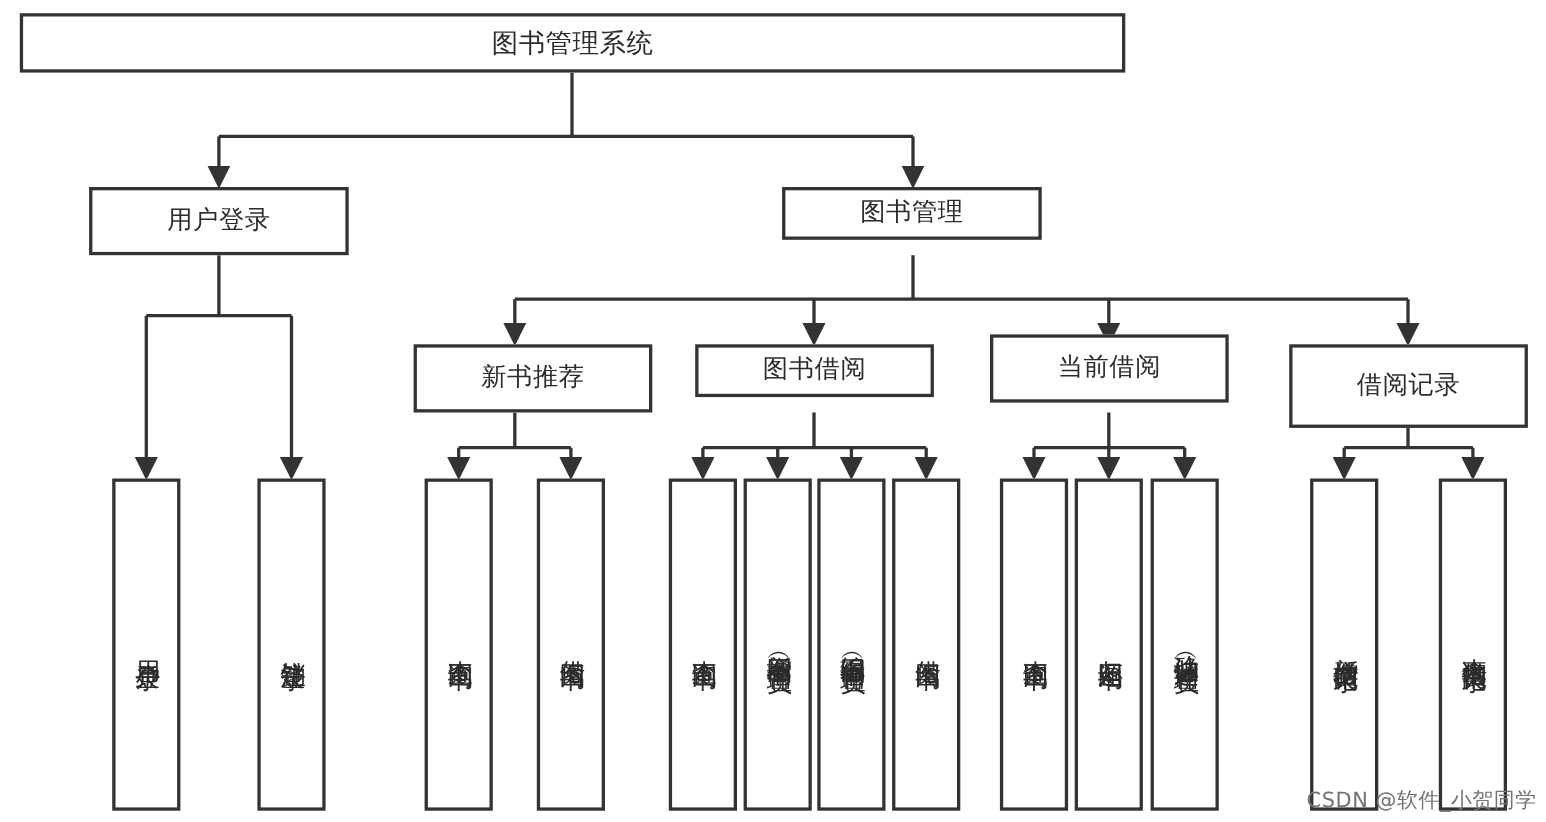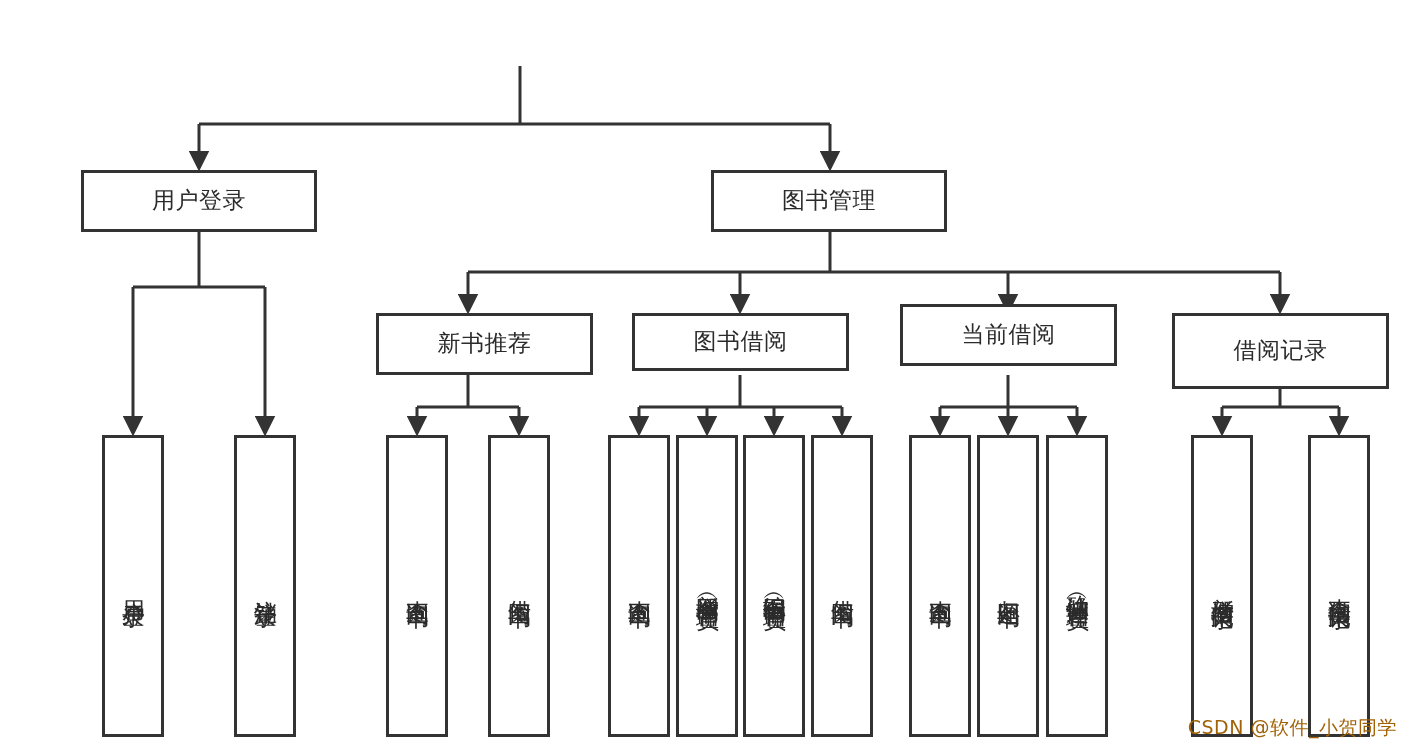--- a/index.html
+++ b/index.html
@@ -45,21 +45,21 @@
     letter-spacing:2px;
     white-space:normal;
     max-height:280px;
     text-align:center;
   }
 
   .watermark{
     position:absolute;
     right:8px;bottom:6px;
     font-size:19px;
-    color:#a16207;
+    color:#737373;
     letter-spacing:0.5px;
     white-space:nowrap;
     user-select:none;
   }
 </style>
 </head>
 <body>
 
 <div id="canvas">
 
@@ -109,32 +109,35 @@
       <path d="M 1008 407 L 1008 433" marker-end="url(#arrow)"></path>
       <path d="M 1077 407 L 1077 433" marker-end="url(#arrow)"></path>
 
       <path d="M 1280 375 L 1280 407"></path>
       <path d="M 1222 407 L 1339 407"></path>
       <path d="M 1222 407 L 1222 433" marker-end="url(#arrow)"></path>
       <path d="M 1339 407 L 1339 433" marker-end="url(#arrow)"></path>
     </g>
   </svg>
 
+  <div class="node horiz root" style="left:18px;top:12px;width:1005px;height:54px;">
+    <span class="label">图书管理系统</span>
+  </div>
 
   <div class="node horiz" style="left:81px;top:170px;width:236px;height:62px;">
     <span class="label">用户登录</span>
   </div>
-  <div class="node horiz" style="left:711px;top:170px;width:236px;height:62px;">
+  <div class="node horiz" style="left:711px;top:170px;width:236px;height:48px;">
     <span class="label">图书管理</span>
   </div>
 
   <div class="node horiz" style="left:376px;top:313px;width:217px;height:62px;">
     <span class="label">新书推荐</span>
   </div>
-  <div class="node horiz" style="left:632px;top:313px;width:217px;height:58px;">
+  <div class="node horiz" style="left:632px;top:313px;width:217px;height:48px;">
     <span class="label">图书借阅</span>
   </div>
   <div class="node horiz" style="left:900px;top:304px;width:217px;height:62px;">
     <span class="label">当前借阅</span>
   </div>
   <div class="node horiz" style="left:1172px;top:313px;width:217px;height:76px;">
     <span class="label">借阅记录</span>
   </div>
 
   <div class="node vert" style="left:102px;top:435px;width:62px;height:302px;">

